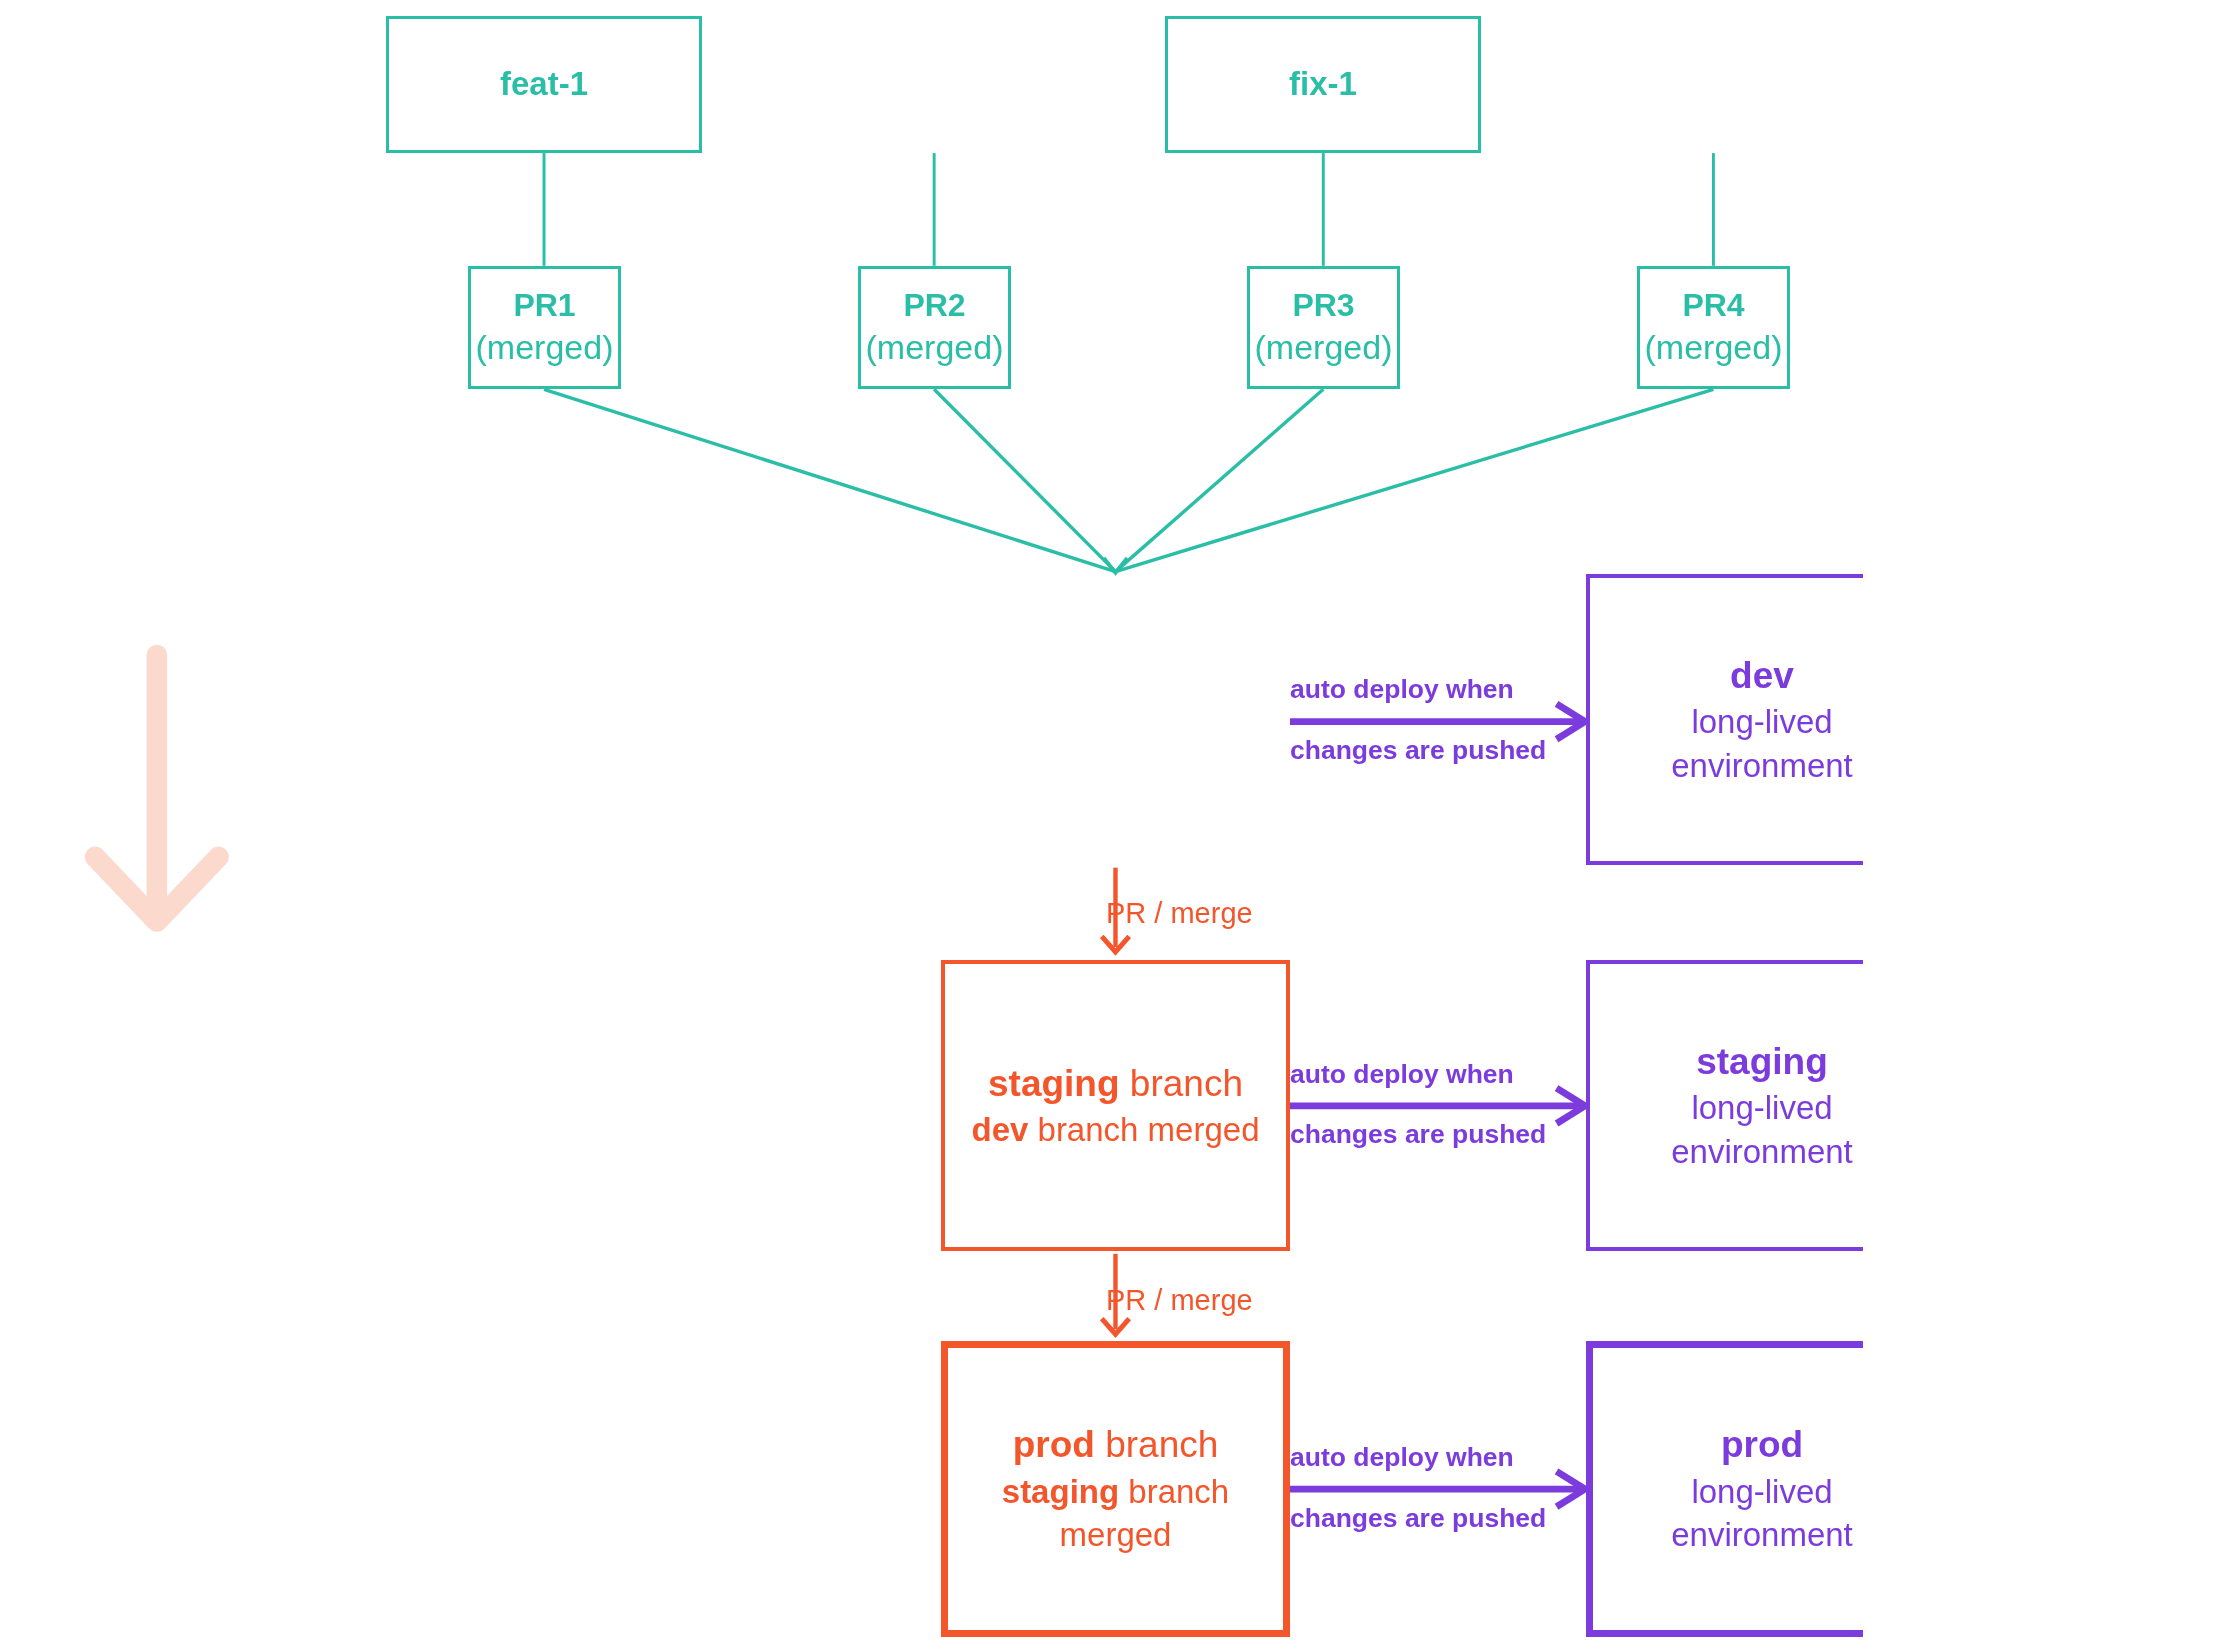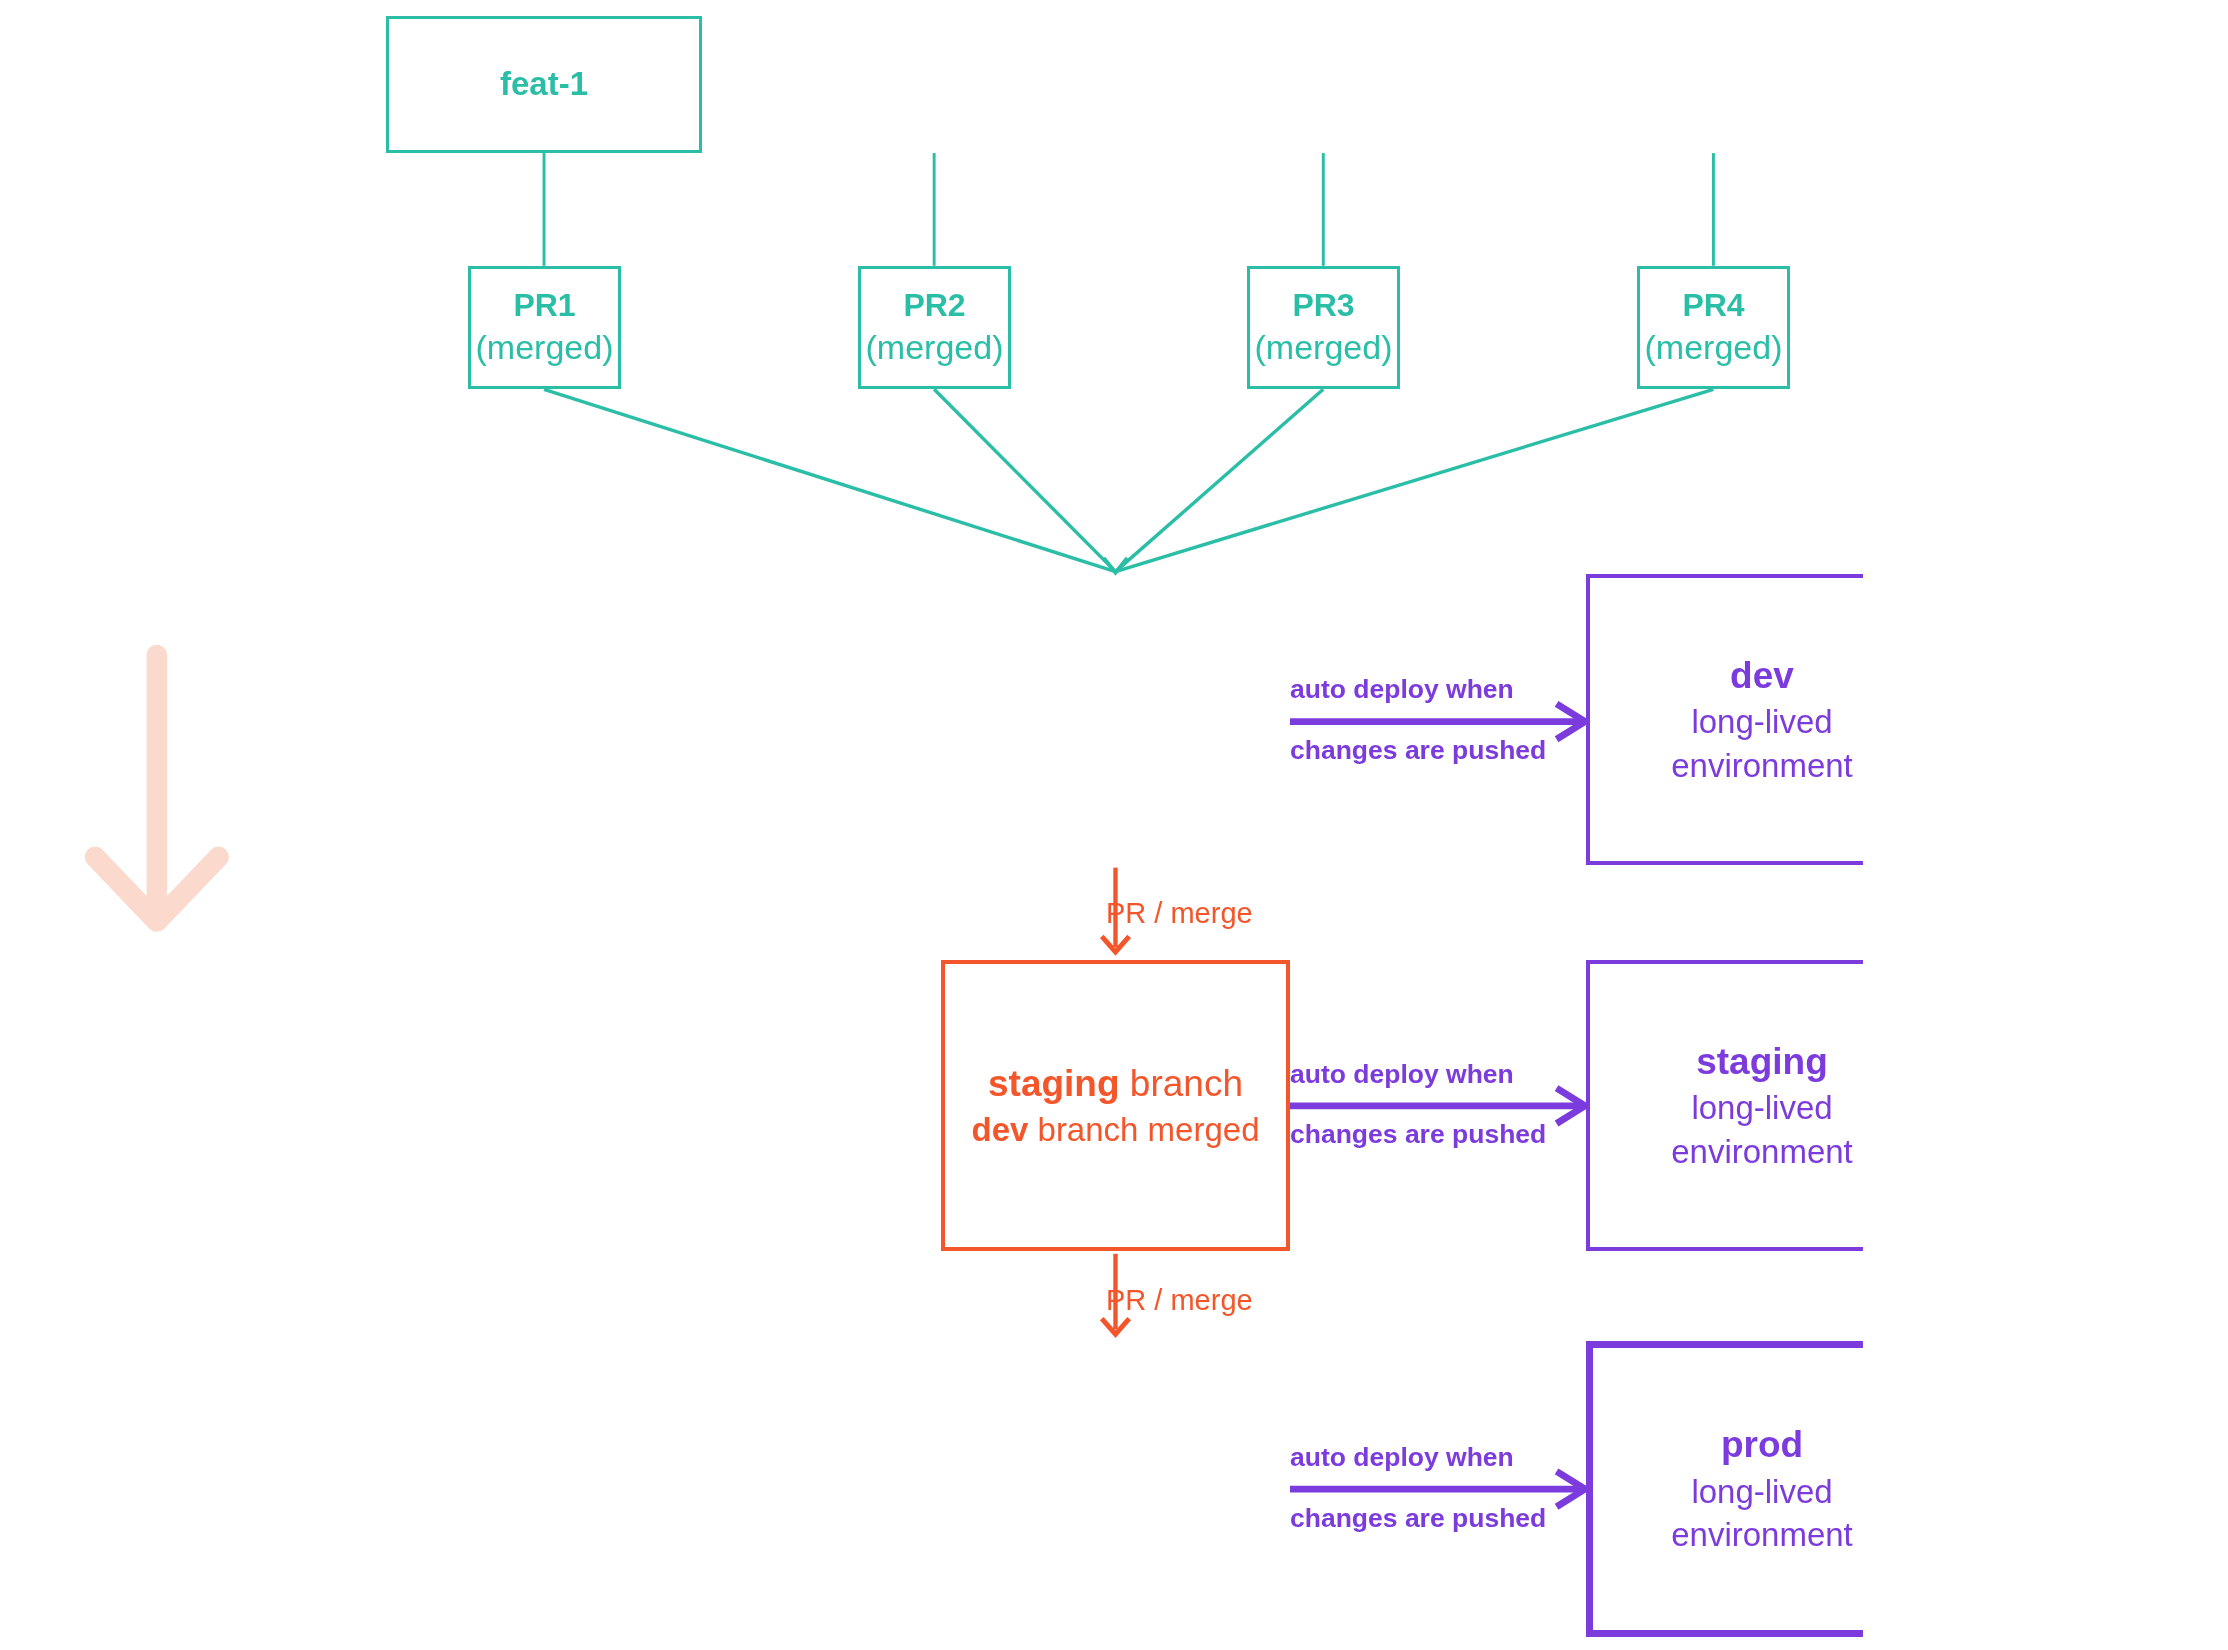--- a/index.html
+++ b/index.html
@@ -169,20 +169,23 @@
       <line x1="1316" y1="1128" x2="1612" y2="1128"></line>
       <polyline points="1588,1110 1617,1128 1588,1146"></polyline>
       <line x1="1316" y1="1519" x2="1612" y2="1519"></line>
       <polyline points="1588,1501 1617,1519 1588,1537"></polyline>
     </g>
   </svg>
 
   <div class="box feat-box" style="left:386px">
     <span class="feat-label">feat-1</span>
   </div>
+  <div class="box feat-box" style="left:1165px">
+    <span class="feat-label">fix-1</span>
+  </div>
 
   <div class="box pr-box" style="left:468px">
     <span class="pr-name">PR1</span>
     <span class="pr-status">(merged)</span>
   </div>
   <div class="box pr-box" style="left:858px">
     <span class="pr-name">PR2</span>
     <span class="pr-status">(merged)</span>
   </div>
   <div class="box pr-box" style="left:1247px">
@@ -193,20 +196,24 @@
     <span class="pr-name">PR4</span>
     <span class="pr-status">(merged)</span>
   </div>
 
 
   <div class="box branch-box" style="top:960px">
     <div class="box-title"><span class="b">staging</span><span> branch</span></div>
     <div class="box-sub"><span class="b">dev</span><span> branch merged</span></div>
   </div>
 
+  <div class="box branch-box thick" style="top:1341px;height:296px">
+    <div class="box-title"><span class="b">prod</span><span> branch</span></div>
+    <div class="box-sub sub-wrap"><span class="b">staging</span><span> branch merged</span></div>
+  </div>
 
   <div class="box env-box" style="top:574px">
     <div class="env-title">dev</div>
     <div class="env-sub">long-lived</div>
     <div class="env-sub">environment</div>
   </div>
 
   <div class="box env-box" style="top:960px">
     <div class="env-title">staging</div>
     <div class="env-sub">long-lived</div>

